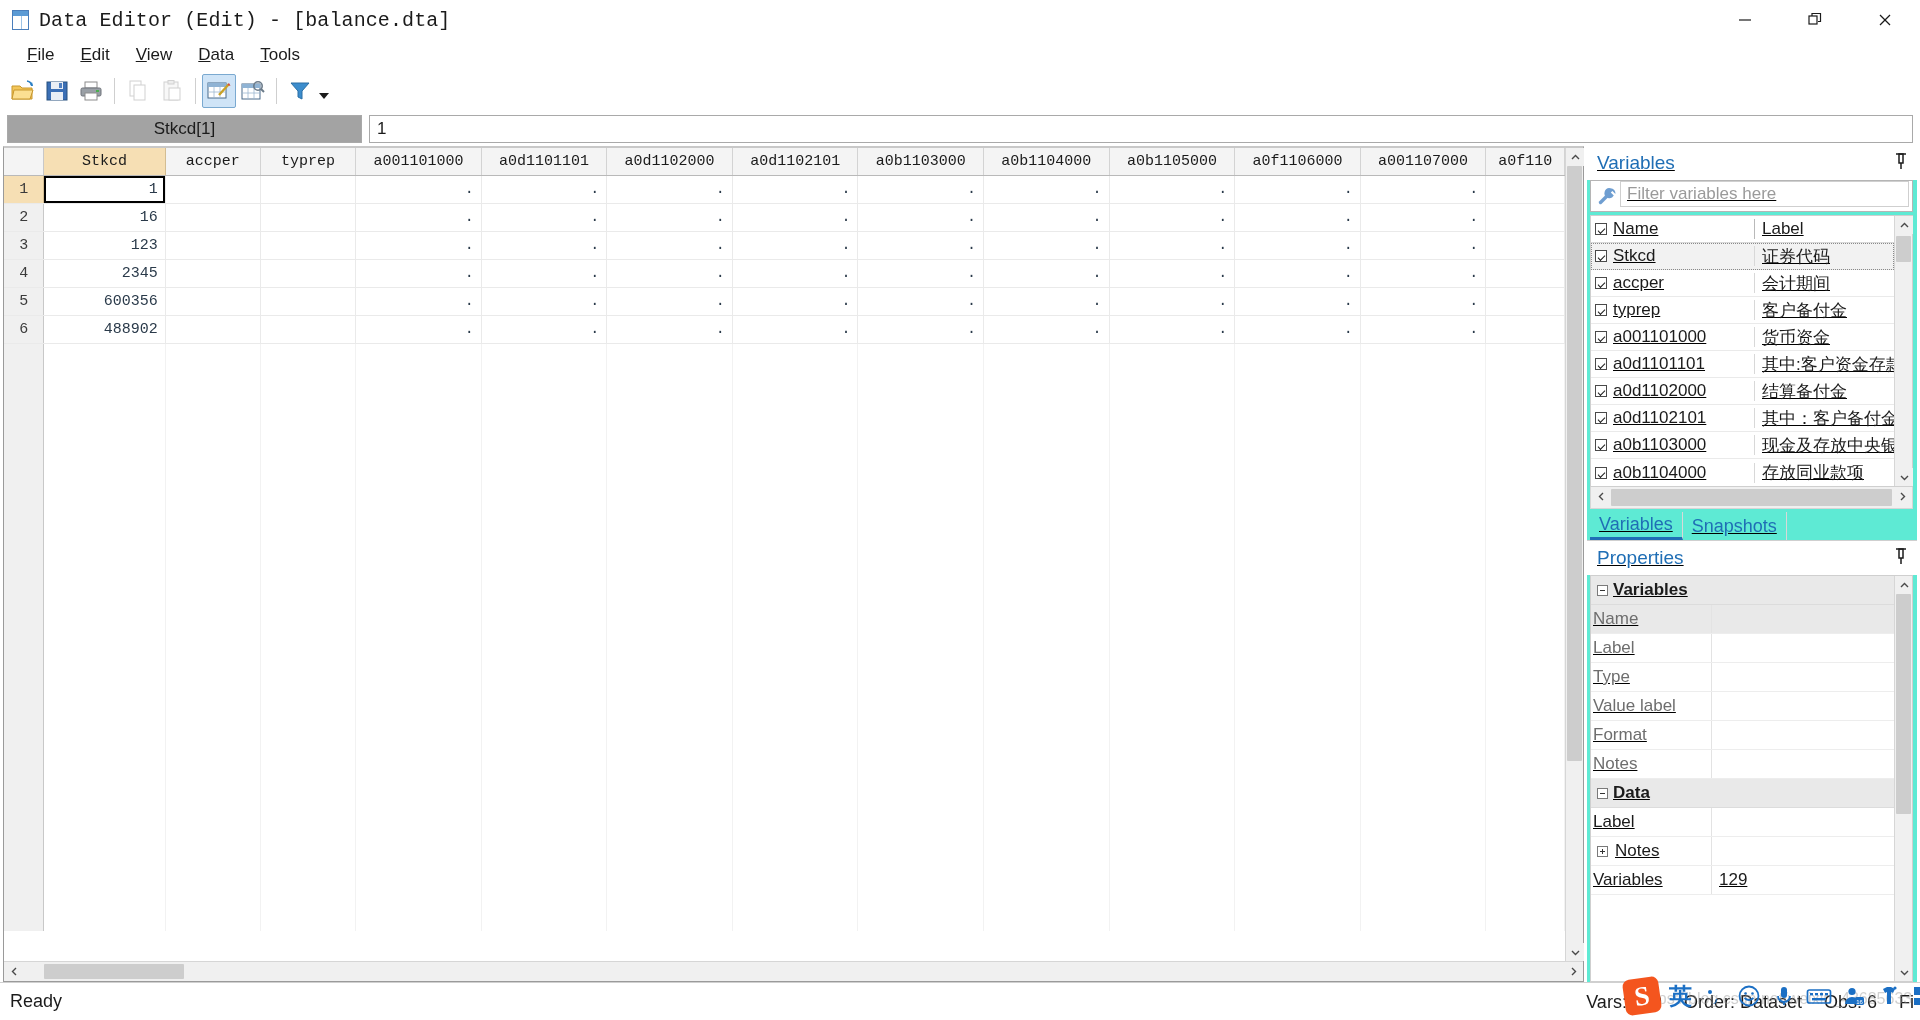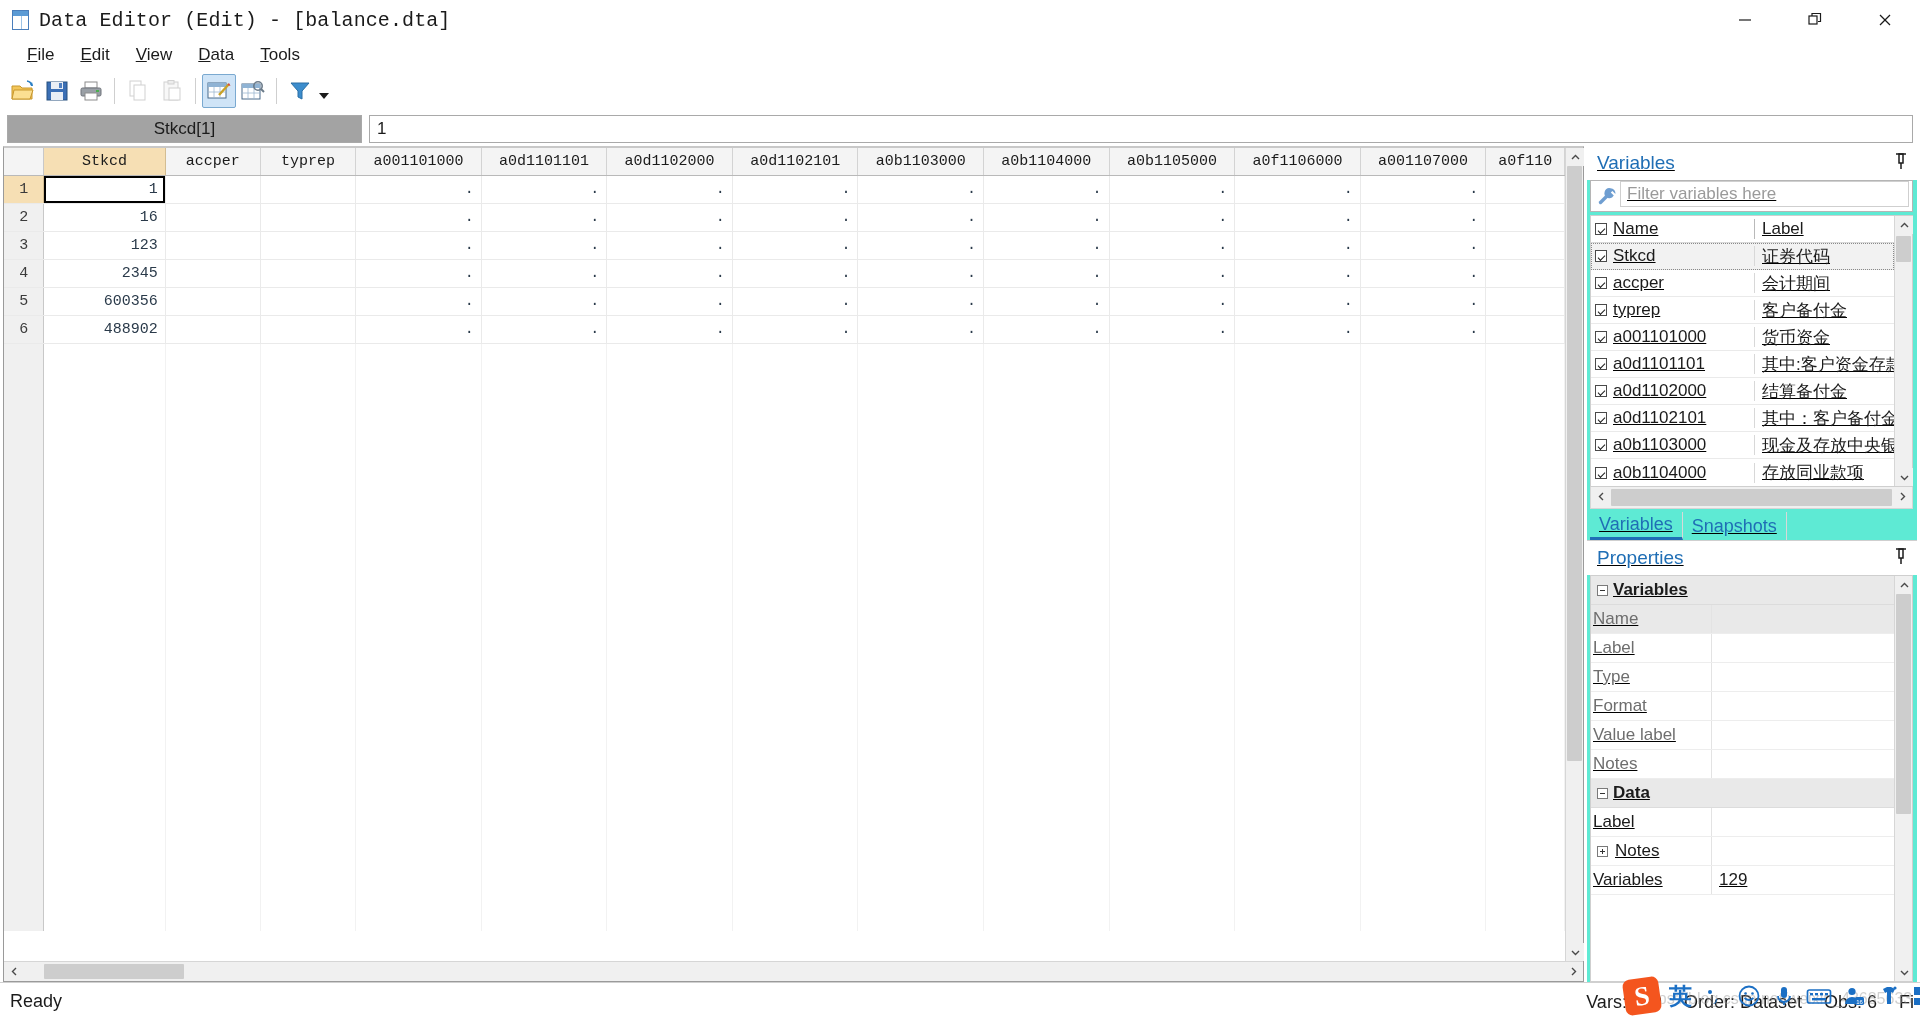--- a/index.html
+++ b/index.html
@@ -1336,25 +1336,25 @@
           </div>
           <div class="prop-row">
             <div class="prop-key">Label</div>
             <div class="prop-val"></div>
           </div>
           <div class="prop-row">
             <div class="prop-key">Type</div>
             <div class="prop-val"></div>
           </div>
           <div class="prop-row">
+            <div class="prop-key">Value label</div>
+            <div class="prop-val"></div>
+          </div>
+          <div class="prop-row">
             <div class="prop-key">Format</div>
-            <div class="prop-val"></div>
-          </div>
-          <div class="prop-row">
-            <div class="prop-key">Value label</div>
             <div class="prop-val"></div>
           </div>
           <div class="prop-row">
             <div class="prop-key">Notes</div>
             <div class="prop-val"></div>
           </div>
 
           <div class="prop-group">
             <div class="expander">
                 <div class="exp-box"></div>

